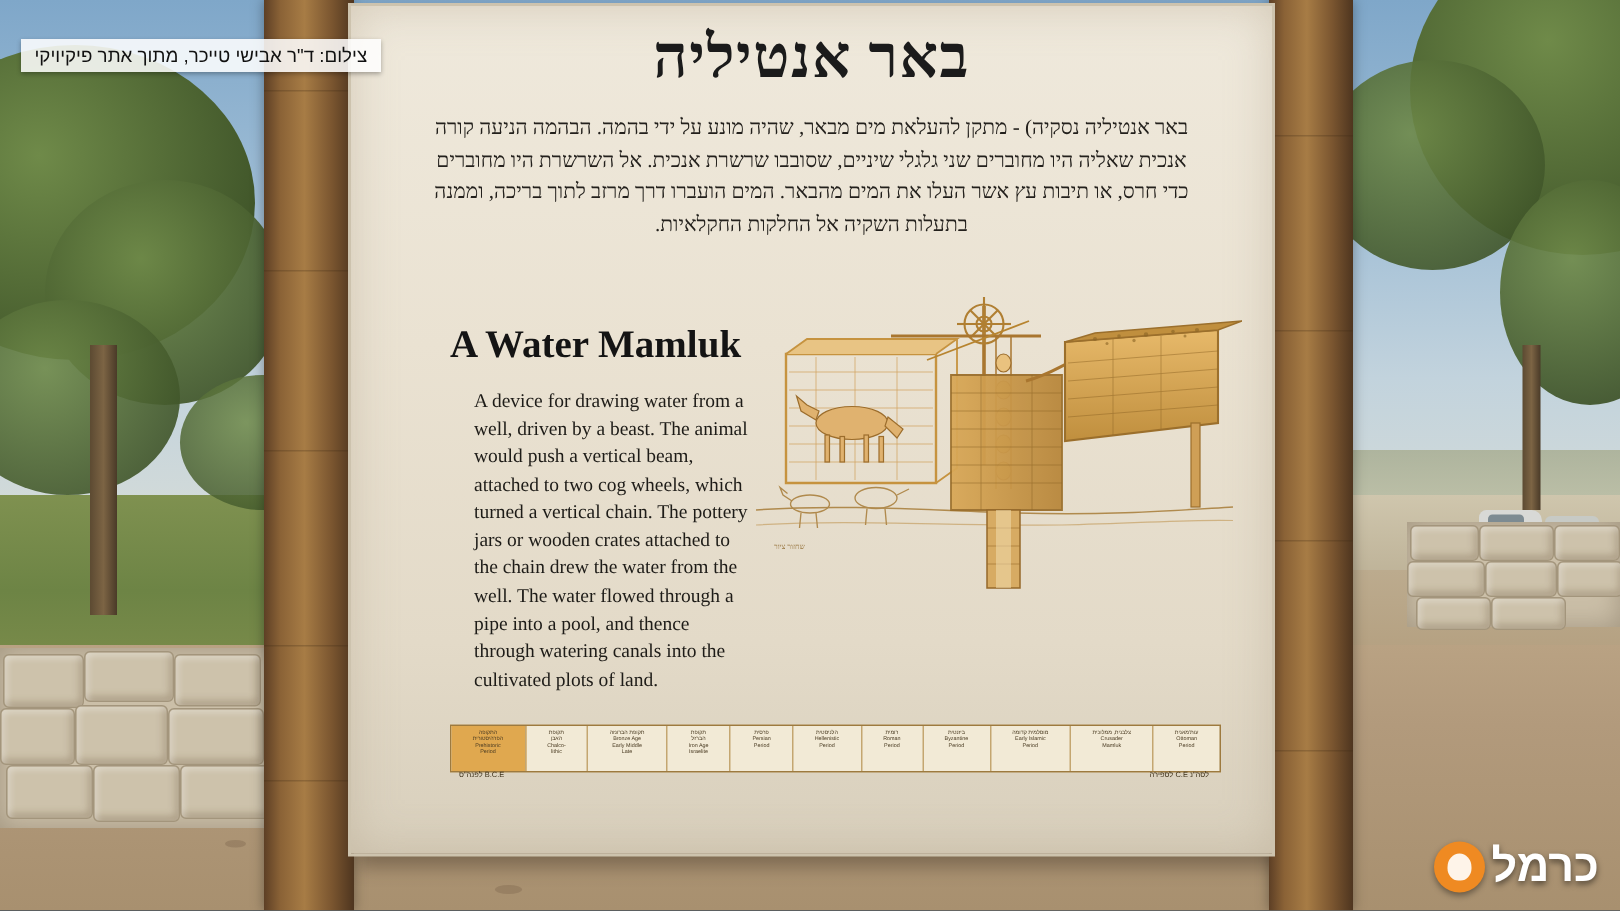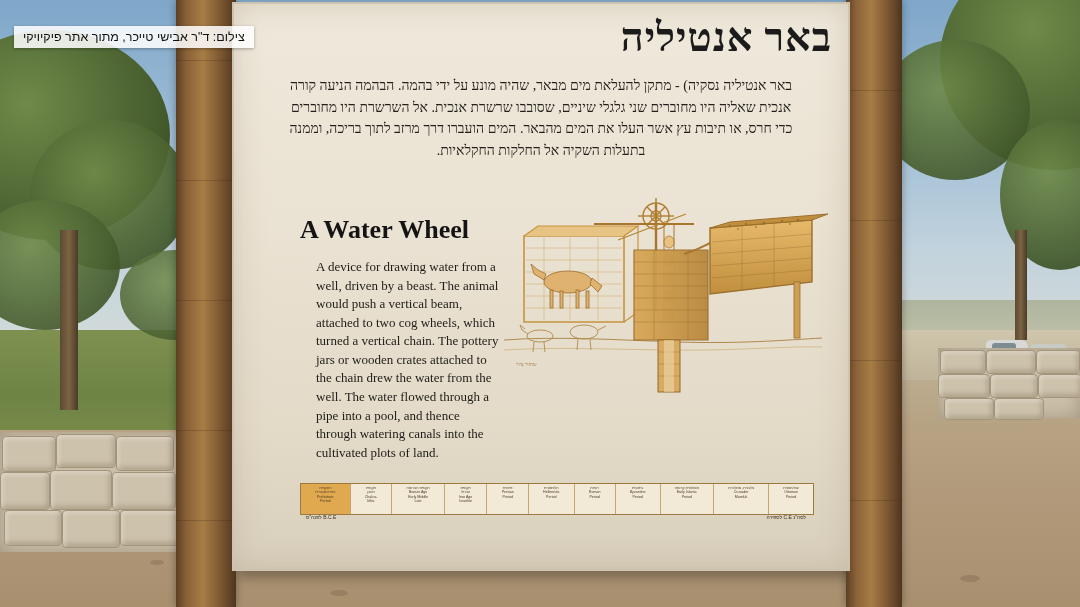--- a/index.html
+++ b/index.html
@@ -129,21 +129,21 @@
     border: 2px solid #cdc3ae;
     box-shadow: inset 0 0 30px rgba(180,165,140,.45);
     overflow: hidden;
   }
   .sign-inner {
     position: absolute;
     left: 16px; top: 6px; right: 16px; bottom: 10px;
   }
 
   .heb-title {
-    text-align: right;
+    text-align: center;
     font-family: "Liberation Serif", serif;
     font-size: 40px;
     font-weight: bold;
     color: #1b1b1b;
     direction: rtl;
     letter-spacing: 1px;
     margin-top: 4px;
   }
   .heb-body {
     direction: rtl;
@@ -322,21 +322,21 @@
     <div class="post-grain" style="top:500px;"></div>
   </div>
 
   <div class="sign">
     <div class="sign-inner">
 
       <div class="heb-title">באר אנטיליה</div>
 
       <div class="heb-body">באר  אנטיליה נסקיה) - מתקן להעלאת מים מבאר, שהיה מונע על ידי בהמה. הבהמה הניעה קורה אנכית שאליה היו מחוברים שני גלגלי שיניים, שסובבו שרשרת אנכית. אל השרשרת היו מחוברים כדי חרס, או תיבות עץ אשר העלו את המים מהבאר. המים הועברו דרך מרזב לתוך בריכה, וממנה בתעלות השקיה אל החלקות החקלאיות.</div>
 
-      <div class="en-title">A Water Wheel</div>
+      <div class="en-title">A Water Mamluk</div>
 
       <div class="en-body">A device for drawing water from a well, driven by a beast. The animal would push a vertical beam, attached to two cog wheels, which turned a vertical chain. The pottery jars or wooden crates attached to the chain drew the water from the well. The water flowed through a pipe into a pool, and thence through watering canals into the cultivated plots of land.</div>
 
       <div class="drawing">
         <svg viewBox="0 0 330 210" width="330" height="210" xmlns="http://www.w3.org/2000/svg">
           <defs>
             <linearGradient id="tan" x1="0" y1="0" x2="0" y2="1">
               <stop offset="0%" stop-color="#e7b96a"></stop>
               <stop offset="100%" stop-color="#c08f3e"></stop>
             </linearGradient>
@@ -505,14 +505,18 @@
       <div class="tl-bottom">
         <span>לפנה"ס  B.C.E</span>
         <span>לספירה  C.E  לסה"נ</span>
       </div>
 
     </div>
   </div>
 
   <div class="credit-bar">צילום: ד"ר אבישי טייכר, מתוך אתר פיקיויקי</div>
 
+  <div class="watermark">
+    <span>כרמל</span>
+    <span class="wm-badge"></span>
+  </div>
 
 </div>
 
 </body></html>

